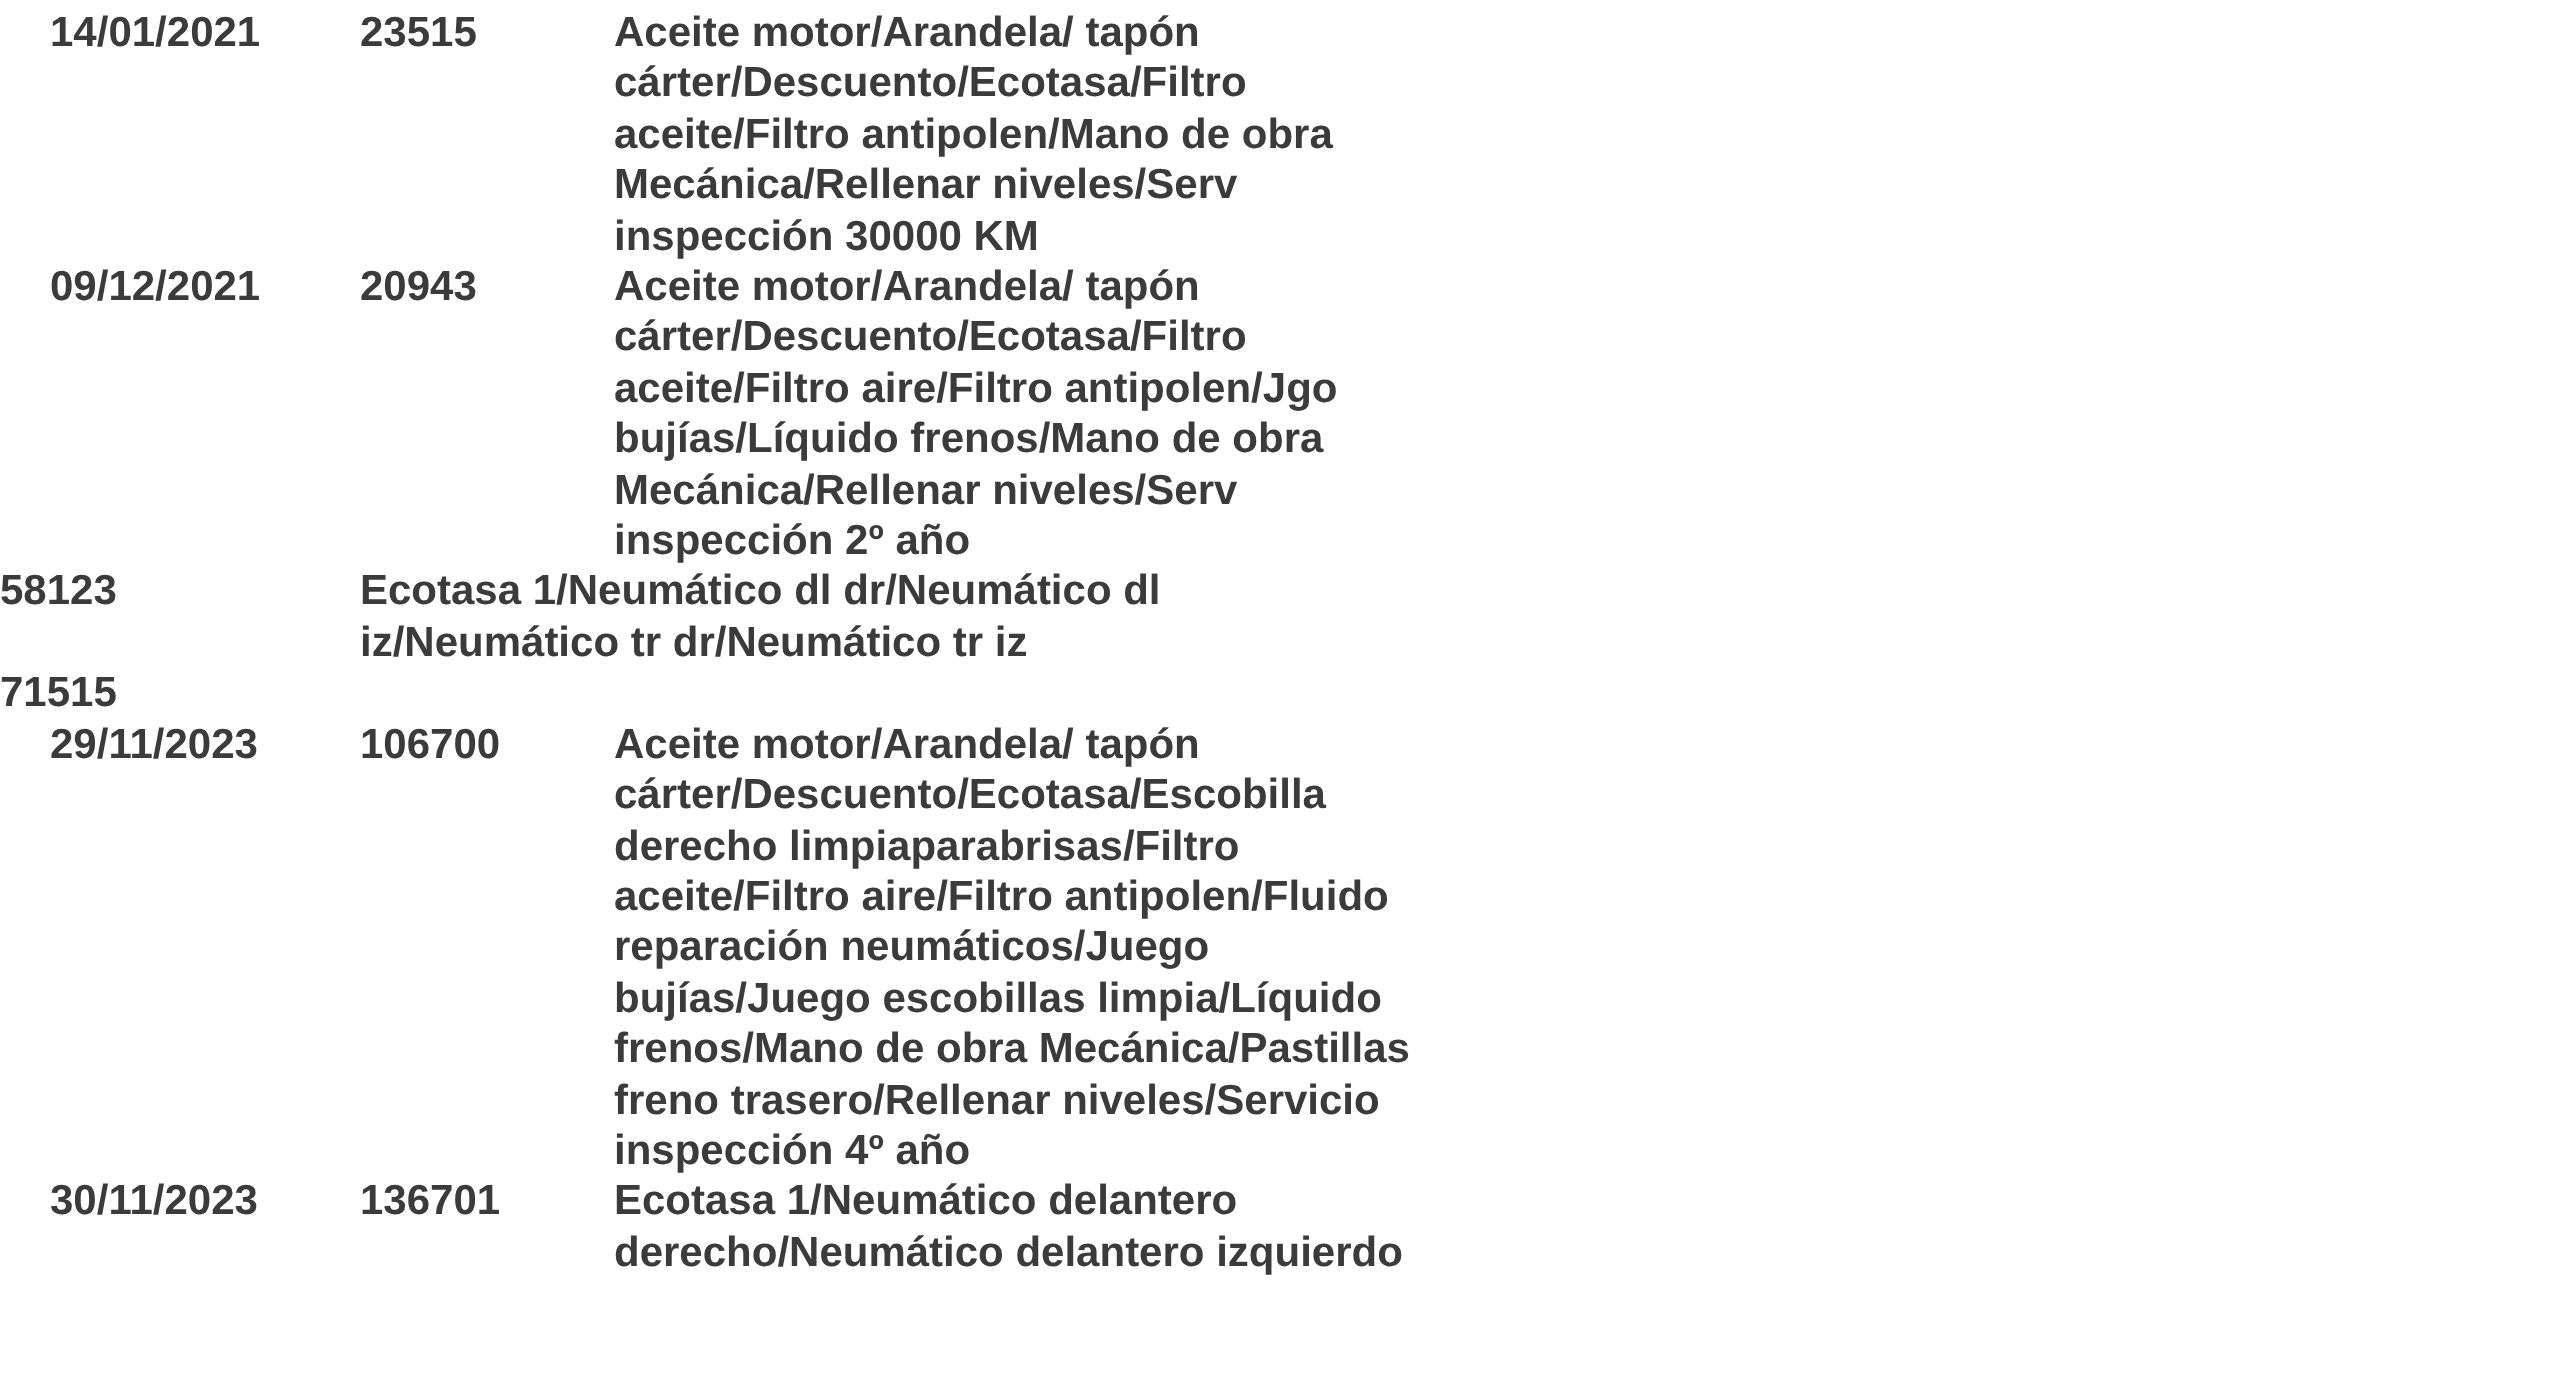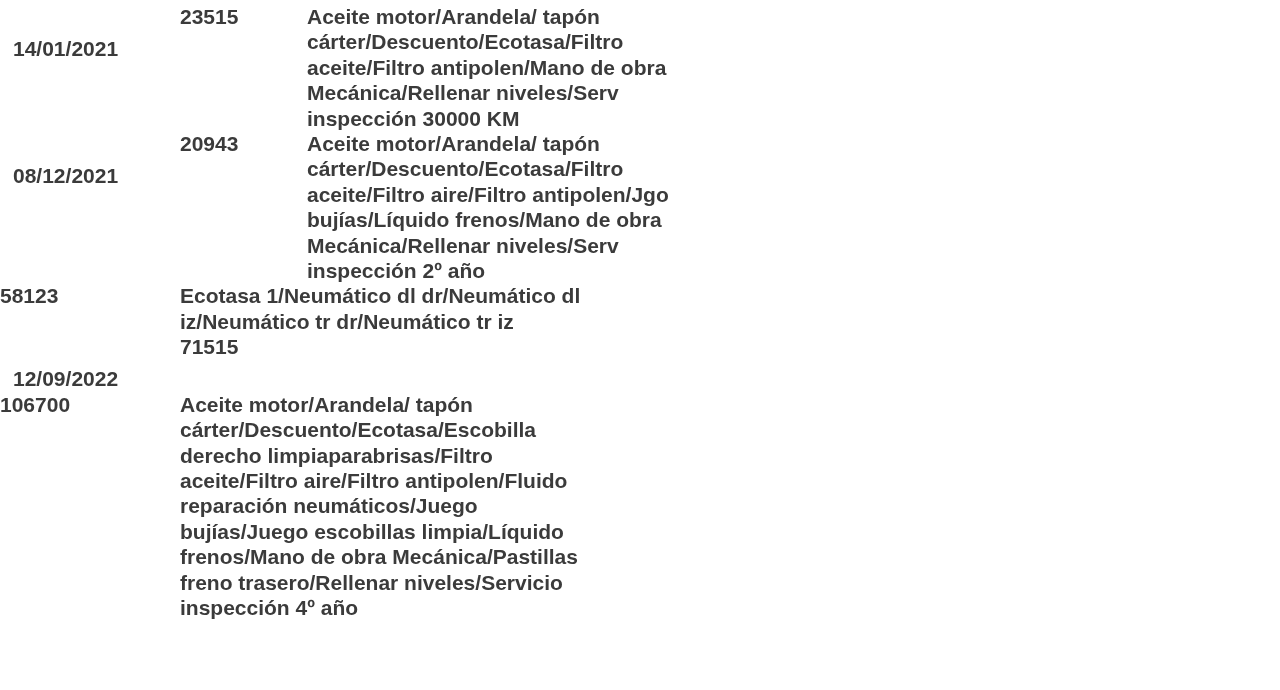--- a/index.html
+++ b/index.html
@@ -23,22 +23,21 @@
   }
   .row {
     display: grid;
     grid-template-columns: 180px 127px 1fr;
     align-items: start;
   }
   .cell {
     white-space: pre;
   }
   .cell-date {
-    padding-left: 13px;
-    margin-top: 32px;
+    padding-left: 25px;
   }
   .cell-desc {
     white-space: pre;
   }
 </style>
 </head>
 <body>
 
 <div class="records">
 
@@ -46,48 +45,54 @@
     <div class="cell cell-date">14/01/2021</div>
     <div class="cell cell-km">23515</div>
     <div class="cell cell-desc">Aceite motor/Arandela/ tapón
 cárter/Descuento/Ecotasa/Filtro
 aceite/Filtro antipolen/Mano de obra
 Mecánica/Rellenar niveles/Serv
 inspección 30000 KM</div>
   </div>
 
   <div class="row">
-    <div class="cell cell-date">08/12/2021</div>
+    <div class="cell cell-date">09/12/2021</div>
     <div class="cell cell-km">20943</div>
     <div class="cell cell-desc">Aceite motor/Arandela/ tapón
 cárter/Descuento/Ecotasa/Filtro
 aceite/Filtro aire/Filtro antipolen/Jgo
 bujías/Líquido frenos/Mano de obra
 Mecánica/Rellenar niveles/Serv
 inspección 2º año</div>
   </div>
 
   <div class="row">
     <div class="cell cell-km">58123</div>
     <div class="cell cell-desc">Ecotasa 1/Neumático dl dr/Neumático dl
 iz/Neumático tr dr/Neumático tr iz</div>
   </div>
 
   <div class="row">
-    <div class="cell cell-date">12/09/2022</div>
     <div class="cell cell-km">71515</div>
   </div>
 
   <div class="row">
+    <div class="cell cell-date">29/11/2023</div>
     <div class="cell cell-km">106700</div>
     <div class="cell cell-desc">Aceite motor/Arandela/ tapón
 cárter/Descuento/Ecotasa/Escobilla
 derecho limpiaparabrisas/Filtro
 aceite/Filtro aire/Filtro antipolen/Fluido
 reparación neumáticos/Juego
 bujías/Juego escobillas limpia/Líquido
 frenos/Mano de obra Mecánica/Pastillas
 freno trasero/Rellenar niveles/Servicio
 inspección 4º año</div>
   </div>
 
+  <div class="row">
+    <div class="cell cell-date">30/11/2023</div>
+    <div class="cell cell-km">136701</div>
+    <div class="cell cell-desc">Ecotasa 1/Neumático delantero
+derecho/Neumático delantero izquierdo</div>
+  </div>
 
 </div>
 
 </body></html>

